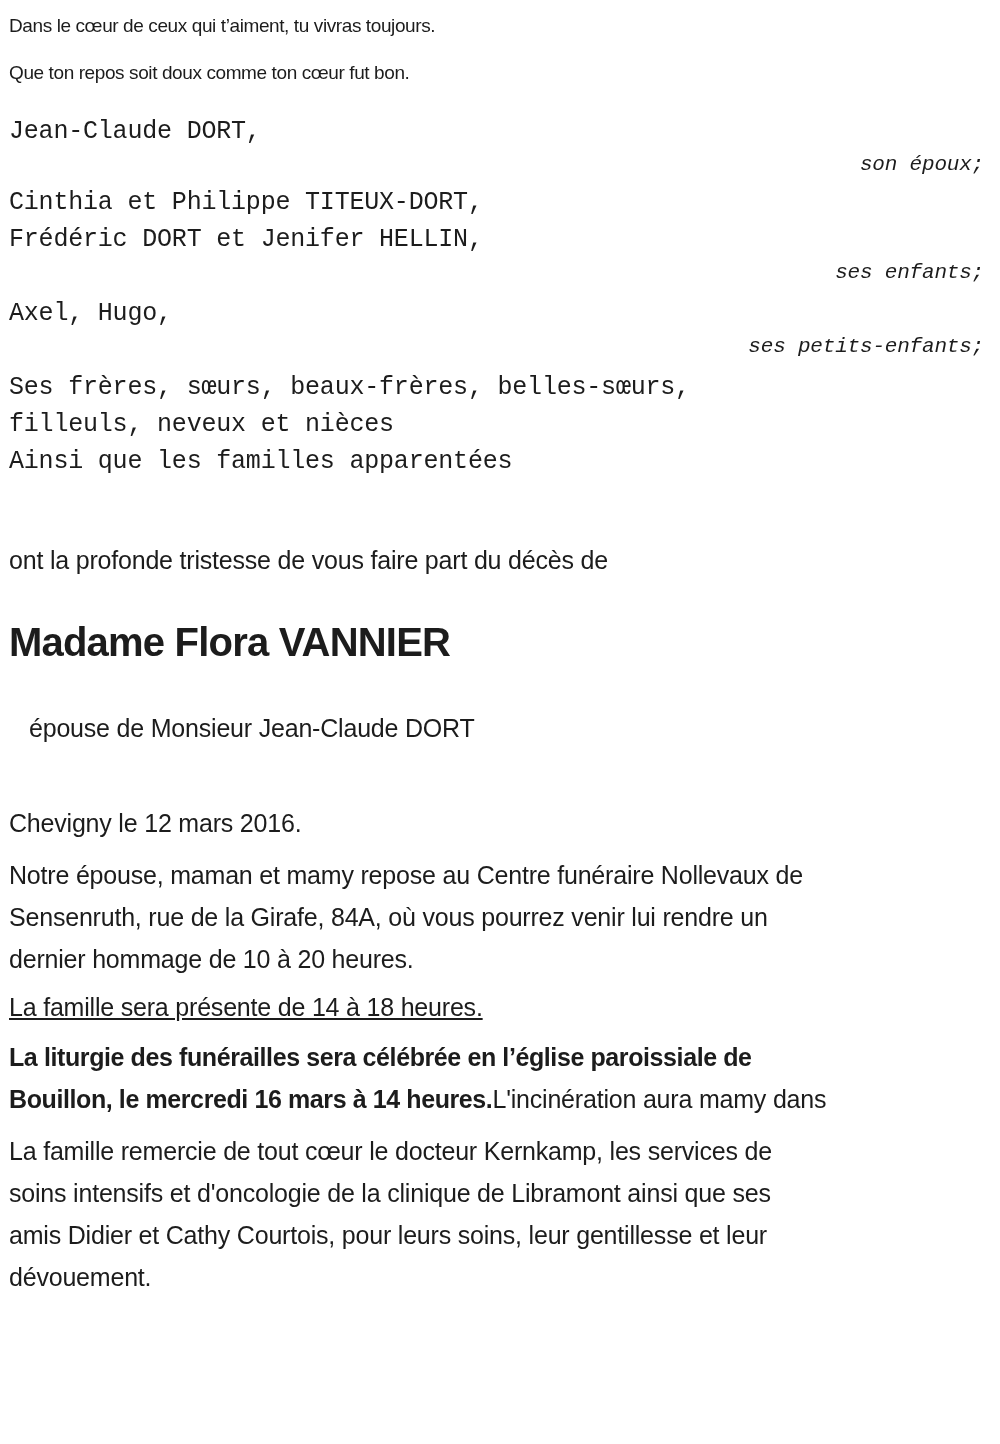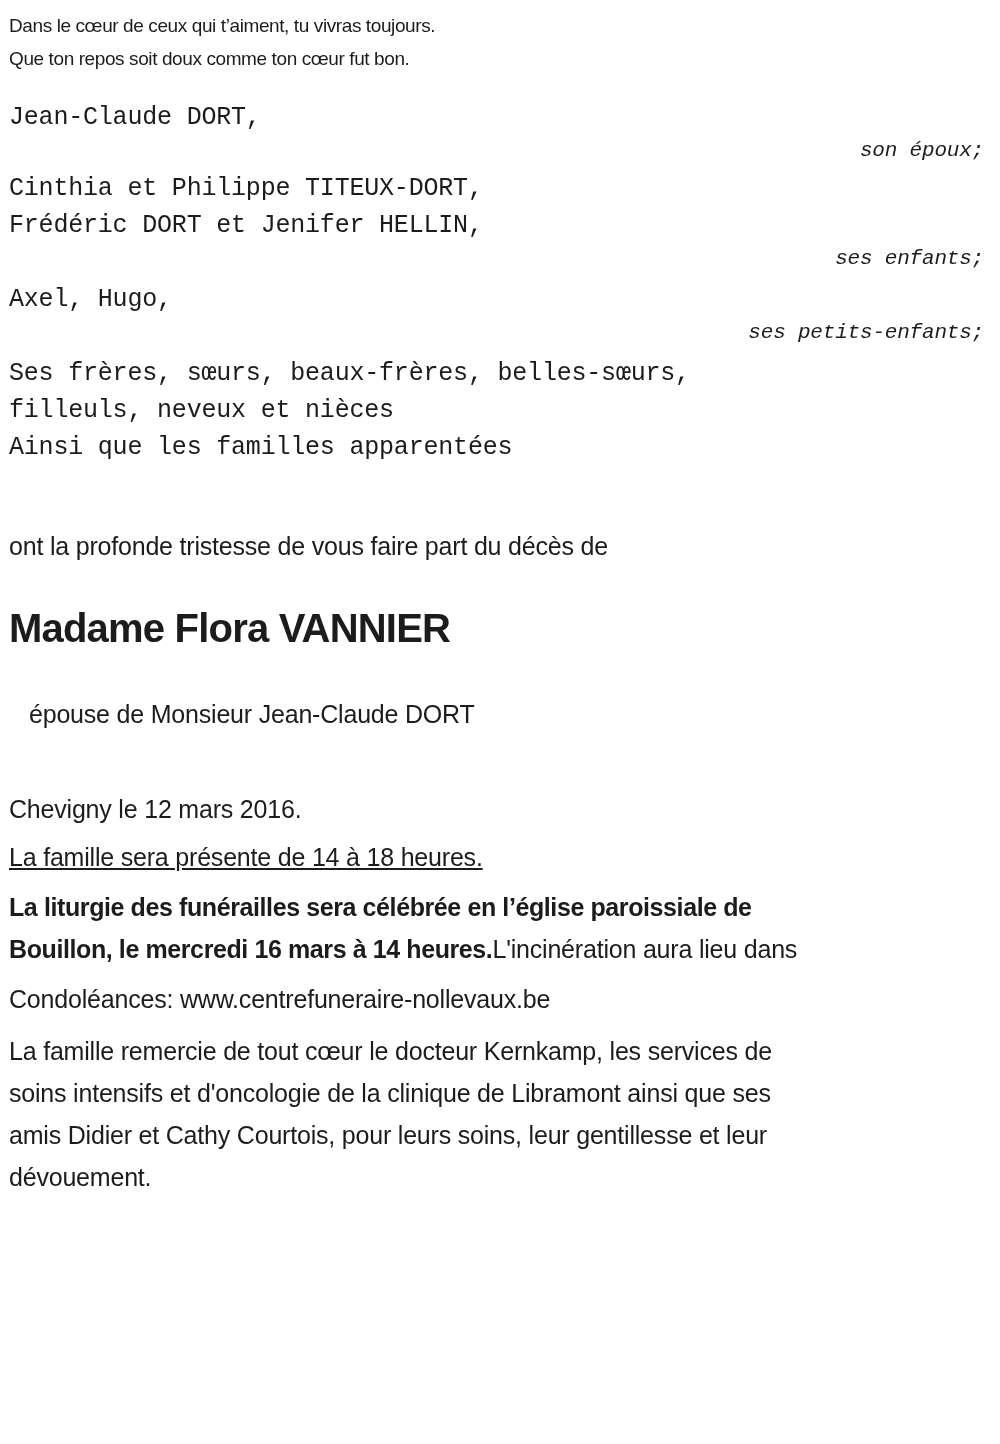--- a/index.html
+++ b/index.html
@@ -22,21 +22,21 @@
   }
   
   .epigraph-line {
     font-weight: normal;
     font-size: 19px;
     line-height: 32px;
     letter-spacing: -0.4px;
     margin: 0;
   }
   .epigraph-line + .epigraph-line {
-    margin-top: 1px;
+    margin-top: 15px;
   }
   
   .family-block {
     margin-top: 24px;
     font-family: Liberation Mono, monospace;
   }
   .name-line {
     font-size: 25px;
     line-height: 37px;
     letter-spacing: -0.2px;
@@ -114,33 +114,35 @@
   <div class="intro-line line">ont la profonde tristesse de vous faire part du décès de</div>
 
   <h1 class="deceased-name line">Madame Flora VANNIER</h1>
 
   <div class="relation-line line">épouse de Monsieur Jean-Claude DORT</div>
 
   <div class="para p-birth">
     <div class="line">Chevigny le 12 mars 2016.</div>
   </div>
 
+  <div class="para p-repose">
+    <div class="line">Notre épouse, maman et mamy repose au Centre funéraire Nollevaux de</div>
+    <div class="line">Sensenruth, rue de la Girafe, 84A, où vous pourrez venir lui rendre un</div>
+    <div class="line">dernier hommage de 10 à 20 heures.</div>
+  </div>
 
   <div class="para p-presence">
     <div class="line">La famille sera présente de 14 à 18 heures.</div>
   </div>
 
   <div class="para p-liturgy">
     <div class="line"><span class="bold">La liturgie des funérailles sera célébrée en l’église paroissiale de</span></div>
-    <div class="line"><span class="bold">Bouillon, le mercredi 16 mars à 14 heures.</span><span>L'incinération aura lieu dans</span></div>
+    <div class="line"><span class="bold">Bouillon, le mercredi 16 mars à 14 heures.</span><span>L'incinération aura mamy dans</span></div>
   </div>
 
-  <div class="para p-condol">
-    <div class="line">Condoléances: www.centrefuneraire-nollevaux.be</div>
-  </div>
 
   <div class="para p-thanks">
     <div class="line">La famille remercie de tout cœur le docteur Kernkamp, les services de</div>
     <div class="line">soins intensifs et d'oncologie de la clinique de Libramont ainsi que ses</div>
     <div class="line">amis Didier et Cathy Courtois, pour leurs soins, leur gentillesse et leur</div>
     <div class="line">dévouement.</div>
   </div>
 
 </div>
 

